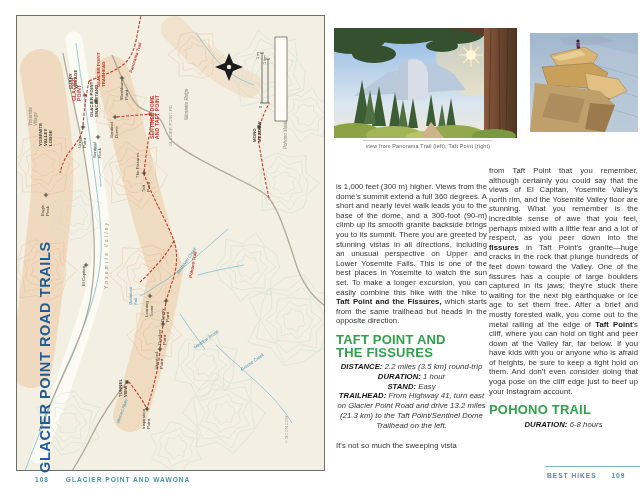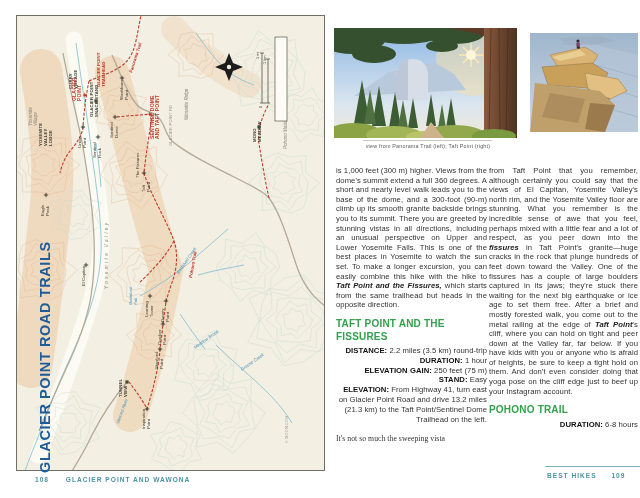--- a/index.html
+++ b/index.html
@@ -19,29 +19,29 @@
   #footer-right-rule{position:absolute;left:545px;top:466px;width:95px;height:1px;background:#7fb3bf;}
   
   .photo{position:absolute;overflow:hidden;}
   #photo1{left:334px;top:28px;width:183px;height:110px;}
   #photo2{left:530px;top:33px;width:108px;height:99px;}
   #caption-rule{position:absolute;left:363px;top:140px;width:129px;height:1px;background:#9a9a9a;opacity:.55;}
   #photo-caption{position:absolute;left:352px;top:143px;width:152px;text-align:center;
      font-size:5.4px;color:#5d5d5d;letter-spacing:.2px;}
   .col{position:absolute;top:166px;font-size:7.7px;line-height:9.6px;color:#333;
        text-align:justify;letter-spacing:.05px;}
-  #col1{left:336px;width:151px;}
+  #col1{left:336px;width:151px;margin-top:16px;}
   #col2{left:489px;width:149px;}
   .para{text-align:justify;}
-  .para .b{font-weight:bold;color:#1a1a1a;font-style:italic;}
-  .hike-heading{color:#33a04d;font-weight:bold;font-size:10px;line-height:12.6px;
+  .para .b{font-weight:bold;color:#1a1a1a;}
+  .hike-heading{color:#33a04d;font-weight:bold;font-size:13px;line-height:12.6px;
       letter-spacing:.2px;margin:8px 0 3px 0;max-width:128px;text-align:left;}
-  .stat-line{margin:0;line-height:9.8px;text-align:right;}
+  .stat-line{margin:0;line-height:9.8px;text-align:center;font-style:italic;}
   .stat-label{font-weight:bold;color:#111;}
-  .closing{margin-top:10px;text-align:left;font-family:Liberation Serif, serif;}
+  .closing{margin-top:10px;text-align:left;}
   
   .ml{font-family:"Liberation Sans","DejaVu Sans",sans-serif;}
   .ml-poi{font-size:4.2px;font-weight:bold;fill:#3c3c34;letter-spacing:.2px;}
   .ml-peak{font-size:4.4px;fill:#44443c;}
   .ml-th{font-size:5px;font-weight:bold;fill:#c0392b;letter-spacing:.2px;}
   .ml-poi-red{font-size:4.4px;font-weight:bold;fill:#c0392b;}
   .ml-geo{font-size:4.6px;font-style:italic;fill:#8a8878;}
   .ml-water{font-size:4.4px;font-style:italic;fill:#4a93b8;}
   .ml-road{font-size:3.9px;fill:#9a9388;letter-spacing:.3px;}
   .ml-tiny{font-size:3.8px;fill:#9a9a9a;letter-spacing:.2px;}
@@ -340,23 +340,22 @@
 
   <div id="caption-rule"></div>
   <div id="photo-caption">view from Panorama Trail (left); Taft Point (right)</div>
 
   <div id="col1" class="col">
     <div class="para"><span>is 1,000 feet (300 m) higher. Views from the dome's summit extend a full 360 degrees. A short and nearly level walk leads you to the base of the dome, and a 300-foot (90-m) climb up its smooth granite backside brings you to its summit. There you are greeted by stunning vistas in all directions, including an unusual perspective on Upper and Lower Yosemite Falls. This is one of the best places in Yosemite to watch the sun set. To make a longer excursion, you can easily combine this hike with the hike to </span><span class="b">Taft Point and the Fissures,</span><span> which starts from the same trailhead but heads in the opposite direction.</span></div>
     <div class="hike-heading">TAFT POINT AND THE FISSURES</div>
     <div>
         <div class="stat-line"><span class="stat-label">DISTANCE: </span>2.2 miles (3.5 km) round-trip</div>
         <div class="stat-line"><span class="stat-label">DURATION: </span>1 hour</div>
-        <div class="stat-line"><span class="stat-label">ELEVATION GAIN: </span>250 feet (75 m)</div>
         <div class="stat-line"><span class="stat-label">STAND: </span>Easy</div>
-        <div class="stat-line"><span class="stat-label">ELEVATION: </span>From Highway 41, turn east on Glacier Point Road and drive 13.2 miles (21.3 km) to the Taft Point/Sentinel Dome Trailhead on the left.</div>
+        <div class="stat-line"><span class="stat-label">TRAILHEAD: </span>From Highway 41, turn east on Glacier Point Road and drive 13.2 miles (21.3 km) to the Taft Point/Sentinel Dome Trailhead on the left.</div>
       </div>
     <div class="closing">It's not so much the sweeping vista</div>
   </div>
 
   <div id="col2" class="col">
     <div class="para"><span>from Taft Point that you remember, although certainly you could say that the views of El Capitan, Yosemite Valley's north rim, and the Yosemite Valley floor are stunning. What you remember is the incredible sense of awe that you feel, perhaps mixed with a little fear and a lot of respect, as you peer down into the </span><span class="b">fissures</span><span> in Taft Point's granite—huge cracks in the rock that plunge hundreds of feet down toward the Valley. One of the fissures has a couple of large boulders captured in its jaws; they're stuck there waiting for the next big earthquake or ice age to set them free. After a brief and mostly forested walk, you come out to the metal railing at the edge of </span><span class="b">Taft Point</span><span>'s cliff, where you can hold on tight and peer down at the Valley far, far below. If you have kids with you or anyone who is afraid of heights, be sure to keep a tight hold on them. And don't even consider doing that yoga pose on the cliff edge just to beef up your Instagram account.</span></div>
     <div class="hike-heading">POHONO TRAIL</div>
     <div>
         <div class="stat-line"><span class="stat-label">DURATION: </span>6-8 hours</div>
       </div>

